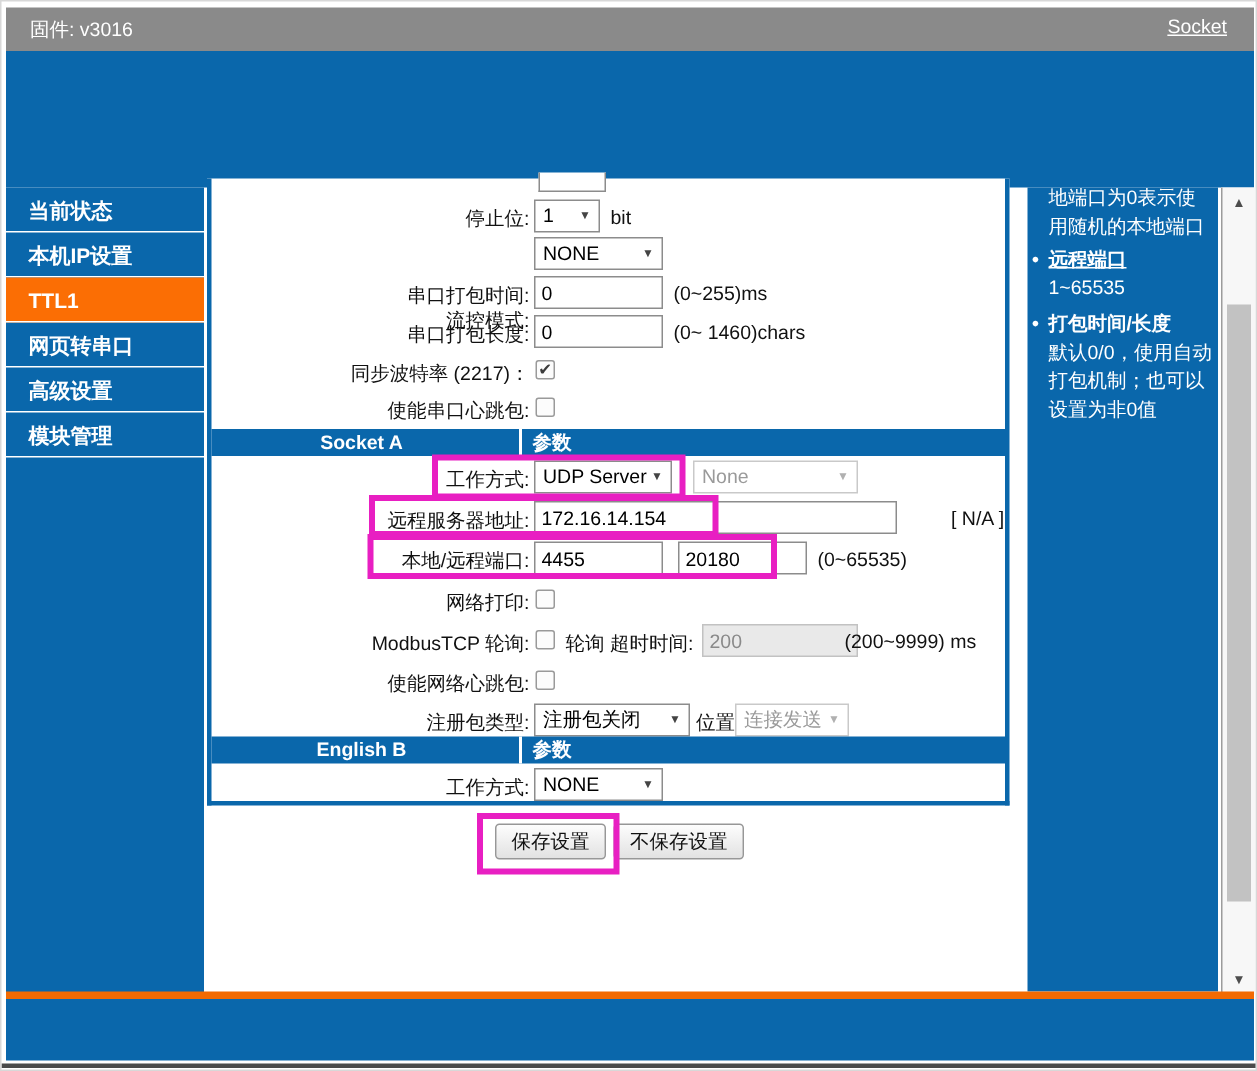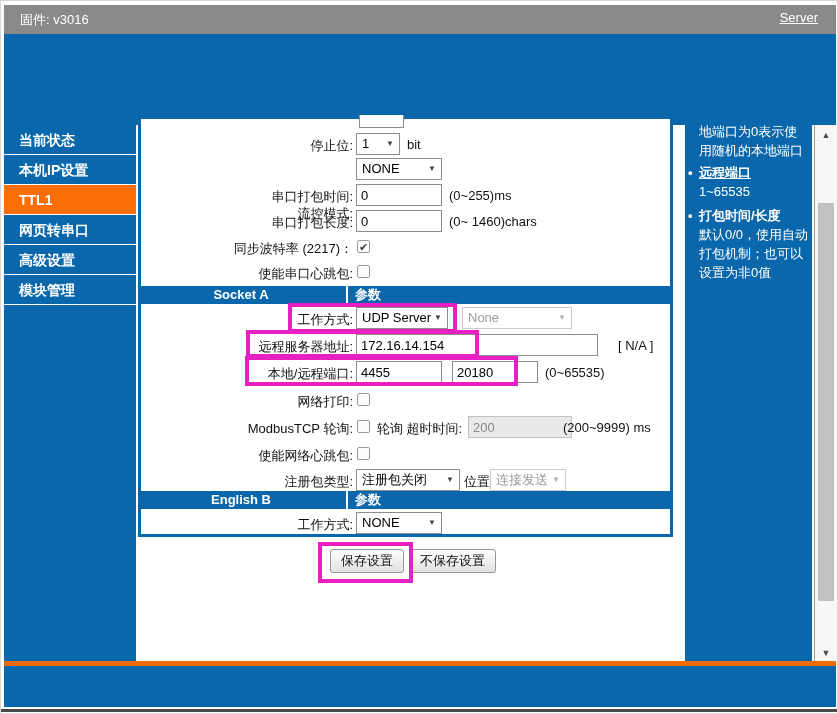--- a/index.html
+++ b/index.html
@@ -63,21 +63,21 @@
   .footer-blue { position:absolute; left:3px; top:665px; width:832px; height:41px; background:#0a67ab; }
   .bottom-line { position:absolute; left:0; top:708px; width:838px; height:3px; background:#4a4a4a; }
 </style>
 </head>
 <body>
 
 <div id="screen">
 
   <div class="topbar">
     <span class="fw">固件: v3016</span>
-    <a class="lang">Server</a>
+    <a class="lang">Socket</a>
   </div>
 
   <div class="bluehead"></div>
 
   <div class="sidebar">
     <div class="menu-item">当前状态</div>
     <div class="menu-item">本机IP设置</div>
     <div class="menu-item active">TTL1</div>
     <div class="menu-item">网页转串口</div>
     <div class="menu-item">高级设置</div>
@@ -125,21 +125,21 @@
       <span>UDP Server</span>
       <span class="arr">▼</span>
     </div>
     <div class="sel disabled" style="left:321px; top:188px; width:110px; height:22px;">
       <span>None</span>
       <span class="arr">▼</span>
     </div>
 
     <div class="row-label" style="left:100px; top:219px; width:112px;">远程服务器地址:</div>
     <input class="inp" style="left: 215px; top: 215px; width: 242px; height: 22px;" value="172.16.14.154">
-    <div class="hint" style="left:477px; top:219px;">[ N/A ]</div>
+    <div class="hint" style="left:493px; top:219px;">[ N/A ]</div>
 
     <div class="row-label" style="left:100px; top:246px; width:112px;">本地/远程端口:</div>
     <input class="inp" style="left: 215px; top: 242px; width: 86px; height: 22px;" value="4455">
     <input class="inp" style="left: 311px; top: 242px; width: 86px; height: 22px;" value="20180">
     <div class="hint" style="left:404px; top:246px;">(0~65535)</div>
 
     <div class="row-label" style="left:100px; top:274px; width:112px;">网络打印:</div>
     <div class="chk" style="left:216px; top:274px;"></div>
 
     <div class="row-label" style="left:80px; top:301px; width:132px;">ModbusTCP 轮询:</div>

